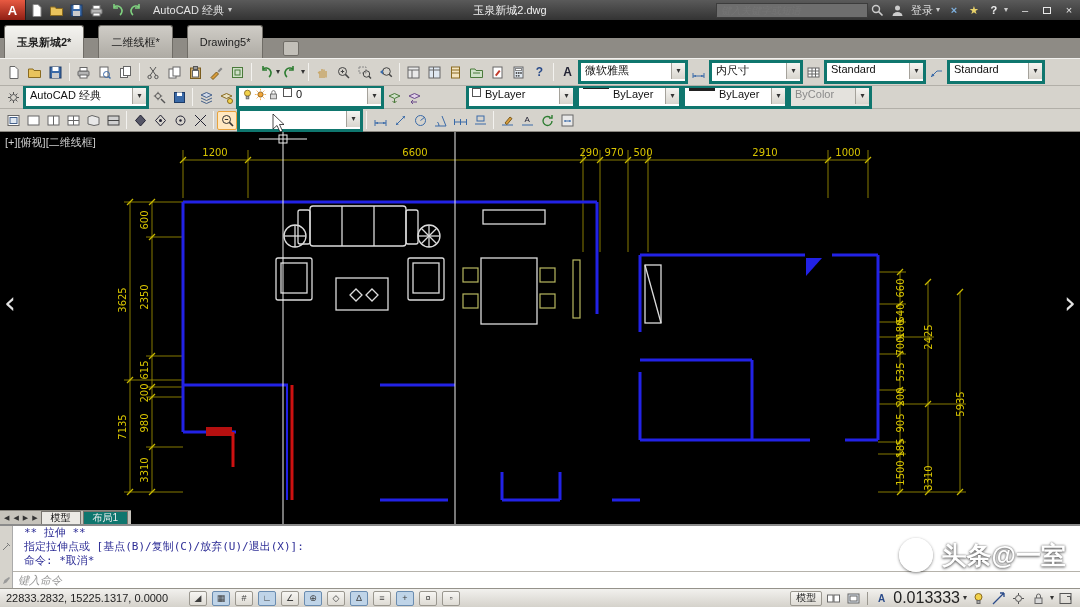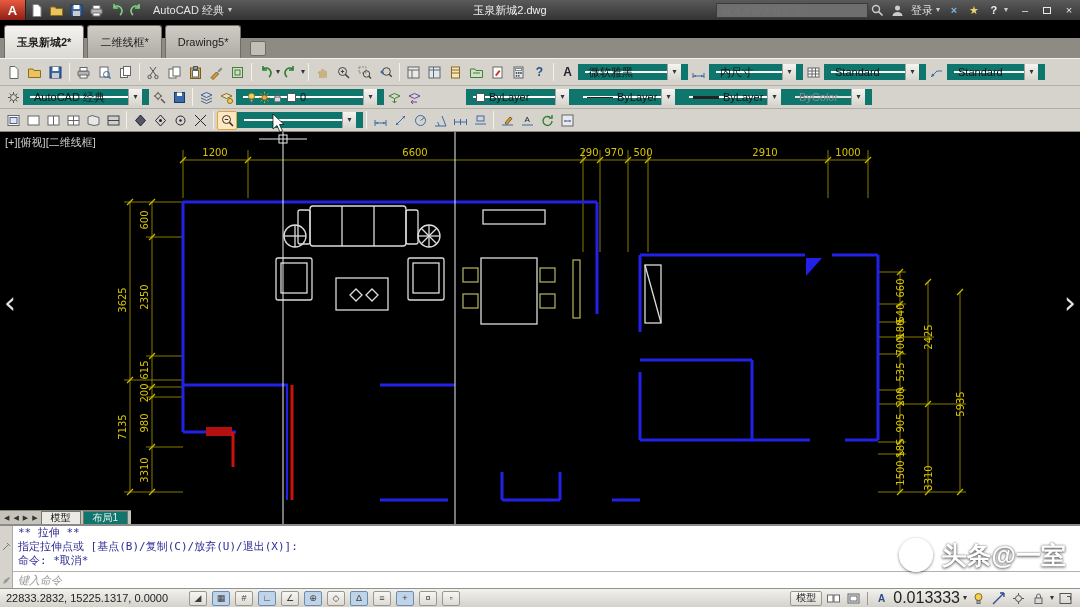--- a/index.html
+++ b/index.html
@@ -23,35 +23,35 @@
   .caret.light{color:#ccc}
 
   
   #menubar{top:20px;height:18px;background:linear-gradient(#4a4a4a,#3a3a3a);color:#efefef;padding-left:42px;z-index:29}
   .menu-item{padding:0 8px;height:18px;display:flex;align-items:center;white-space:nowrap}
 
   
   #doctabs{top:38px;height:20px;background:#8e8b85;align-items:flex-end;padding-left:4px;z-index:28}
   .dtab{height:17px;padding:16px 12px;display:flex;align-items:center;font-size:11px;color:#1c1c1c;
         background:linear-gradient(#cfccc6,#aeaba4);border:1px solid #6f6c66;border-bottom:none;
-        border-radius:3px 3px 0 0;margin-right:3px;white-space:nowrap}
+        border-radius:3px 3px 0 0;margin-right:14px;white-space:nowrap}
   .dtab.active{background:linear-gradient(#f4f3f0,#dbd9d3);height:19px;font-weight:bold}
   .dtab-extra{width:16px;height:15px;margin-left:6px;margin-bottom:2px;border:1px solid #6f6c66;
               background:#c2bfb8;border-radius:2px}
 
   
   #tb1{top:58px;height:28px;background:#d6d3cc;border-top:1px solid #f2f1ee;border-bottom:1px solid #b2afa8;padding:0 3px;z-index:27}
   #tb2{top:86px;height:23px;background:#d6d3cc;border-bottom:1px solid #b2afa8;padding:0 3px;z-index:26}
   #tb3{top:109px;height:23px;background:#d6d3cc;border-bottom:1px solid #89867f;padding:0 3px;z-index:25}
   .tbtn{width:21px;height:21px;border:1px solid transparent;border-radius:2px;display:flex;align-items:center;justify-content:center;flex:none}
   #tb2 .tbtn,#tb3 .tbtn{width:20px;height:19px}
   .tbtn.hl{border:1px solid #e8a33d;background:#ffe8c0}
   .tsep{width:1px;height:18px;background:#9c9992;border-right:1px solid #f3f2ef;margin:0 3px;flex:none}
   .dbtn{display:flex;align-items:center;flex:none}
-  .combo{display:flex;align-items:center;height:16px;border:7px solid #0f766e;background:#fff;font-size:11px;color:#111;flex:none}
+  .combo{display:flex;align-items:flex-start;height:24px;border:3px solid #0f766e;background:#fff;font-size:11px;color:#111;flex:none}
   .combo .val{padding:0 4px;flex:1;white-space:nowrap;overflow:hidden}
   .combo .car{width:14px;height:16px;background:linear-gradient(#f5f4f1,#d8d5ce);border-left:1px solid #a5a29b;
               display:flex;align-items:center;justify-content:center;flex:none}
   .combo.dis{background:#e4e2dd;color:#8a8a8a}
   .swatch{width:9px;height:9px;border:1px solid #555;background:#fff;margin-left:3px;flex:none}
   .ltsample{width:26px;border-top:1px solid #222;margin-left:4px;flex:none}
   .ltsample.thick{border-top-width:3px}
 
   
   #drawing{position:absolute;top:132px;left:0;width:1080px;height:392px;background:#000;overflow:hidden}
@@ -65,21 +65,21 @@
   .mnav{font-size:7px;color:#333;padding:0 1px}
   .mtab{padding:0 9px;height:13px;display:flex;align-items:center;border:1px solid #77746e;border-bottom:none;color:#111}
   .mtab.model{background:#eceae5}
   .mtab.dark{background:#0f766e;color:#eee}
 
   
   #cmdwin{top:524px;height:64px;background:#fff;border-top:2px solid #8b8b8b;display:flex;align-items:stretch}
   .cmd-gutter{width:13px;background:#d6d3cc;border-right:1px solid #aaa;flex:none;position:relative}
   .cmd-gutter .gic{position:absolute;left:2px;width:9px;height:9px}
   .cmd-body{flex:1;position:relative;font-family:"DejaVu Sans Mono",monospace;font-size:11px;color:#2e2e96}
-  .cmd-line{height:14px;line-height:14px;padding-left:5px;white-space:pre}
+  .cmd-line{height:14px;line-height:14px;padding-left:11px;white-space:pre}
   .cmd-input{position:absolute;left:0;right:0;bottom:0;height:17px;border-top:1px solid #b5b2ab;
              display:flex;align-items:center;color:#999;padding-left:5px;gap:5px}
 
   
   #statusbar{top:588px;height:19px;background:linear-gradient(#f2f1ee,#d5d2cb);border-top:1px solid #95928b;
              font-size:11px;color:#222;padding:0 6px;gap:5px;z-index:31}
   #coords{width:178px;white-space:nowrap;font-size:11px}
   .sbtn{width:18px;height:15px;border:1px solid #9a978f;background:linear-gradient(#f7f6f3,#dedbd4);
         display:flex;align-items:center;justify-content:center;font-size:9px;color:#3d3d3d;border-radius:2px;flex:none}
   .sbtn.on{background:#bfd4e8;border-color:#6a8cb0}

